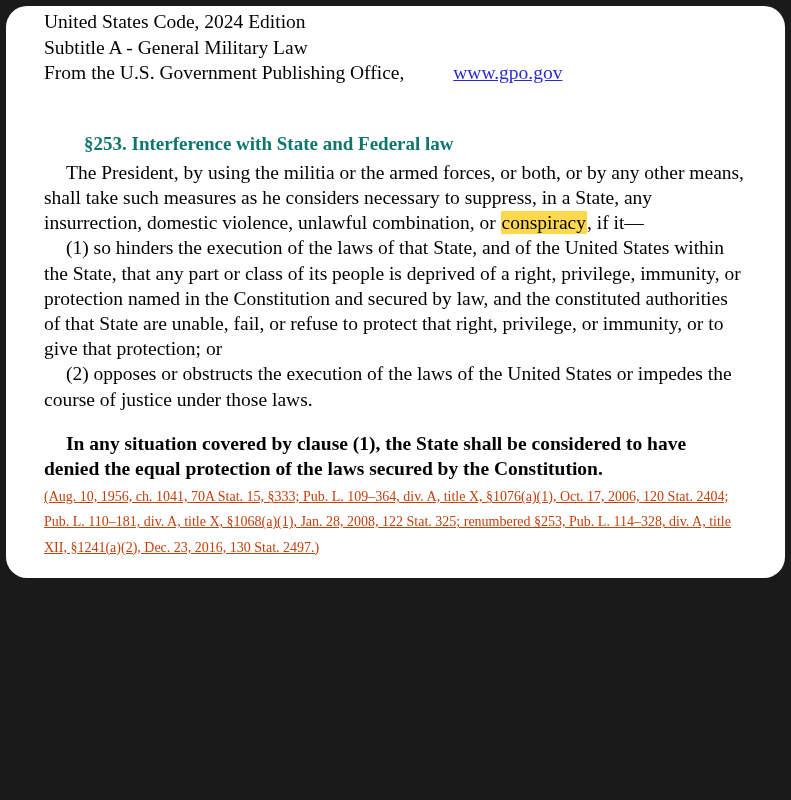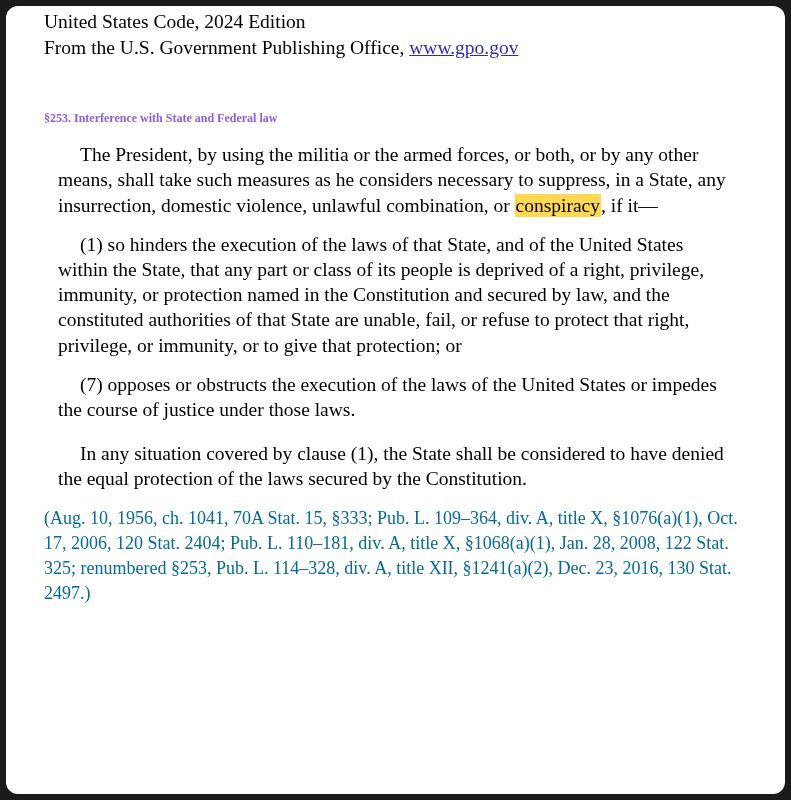--- a/index.html
+++ b/index.html
@@ -11,23 +11,23 @@
     width: 791px;
     height: 800px;
     overflow: hidden;
     font-family: "Liberation Serif", serif;
   }
   .page {
     position: absolute;
     left: 6px;
     top: 6px;
     width: 779px;
-    height: 788px;
+    height: 572px;
     background: #ffffff;
-    border-radius: 12px;
+    border-radius: 21px;
     box-sizing: border-box;
     padding: 0;
     overflow: hidden;
   }
   .inner {
     position: absolute;
     left: 38px;
     top: 0px;
     width: 700px;
   }
@@ -36,71 +36,76 @@
     line-height: 25.6px;
     color: #000000;
     padding-top: 3px;
   }
   .header-line {
     white-space: nowrap;
   }
   .gpo-link {
     color: #2a2ad0;
     text-decoration: underline;
+    margin-left: 44px;
   }
   .section-heading {
     font-weight: bold;
-    font-size: 12px;
+    font-size: 19px;
     line-height: 20px;
     margin-top: 48px;
     margin-bottom: 6px;
-    color: #8b5cf6;
+    color: #0f766e;
+    margin-left: 40px;
   }
   .body-par {
     font-size: 19.5px;
     line-height: 25.2px;
     color: #000000;
     text-align: left;
-    margin: 14px;
+    margin: 0;
   }
   .indent {
     text-indent: 22px;
   }
   .highlight {
     background: #ffdb58;
     background: #ffd84d;
     padding: 1px 1px;
   }
   .gap-par {
     margin-top: 19px;
+    font-weight: bold;
   }
   .credits {
-    font-size: 18px;
+    font-size: 14px;
     line-height: 25.2px;
-    color: #0369a1;
+    color: #c2410c;
     margin-top: 3px;
+    text-decoration: underline;
   }
 </style>
 </head>
 <body>
 
 <div class="page">
   <div class="inner">
 
     <div class="header-block">
       <div class="header-line">United States Code, 2024 Edition</div>
+      <div class="header-line">Subtitle A - General Military Law</div>
       <div class="header-line"><span>From the U.S. Government Publishing Office, </span><a class="gpo-link" href="#">www.gpo.gov</a></div>
     </div>
 
     <div class="section-heading">§253. Interference with State and Federal law</div>
 
     <p class="body-par indent"><span>The President, by using the militia or the armed forces, or both, or by any other means, shall take such measures as he considers necessary to suppress, in a State, any insurrection, domestic violence, unlawful combination, or </span><span class="highlight">conspiracy</span><span>, if it—</span></p>
 
     <p class="body-par indent">(1) so hinders the execution of the laws of that State, and of the United States within the State, that any part or class of its people is deprived of a right, privilege, immunity, or protection named in the Constitution and secured by law, and the constituted authorities of that State are unable, fail, or refuse to protect that right, privilege, or immunity, or to give that protection; or</p>
 
-    <p class="body-par indent">(7) opposes or obstructs the execution of the laws of the United States or impedes the course of justice under those laws.</p>
+    <p class="body-par indent">(2) opposes or obstructs the execution of the laws of the United States or impedes the course of justice under those laws.</p>
 
     <p class="body-par indent gap-par">In any situation covered by clause (1), the State shall be considered to have denied the equal protection of the laws secured by the Constitution.</p>
 
     <p class="credits">(Aug. 10, 1956, ch. 1041, 70A Stat. 15, §333; Pub. L. 109–364, div. A, title X, §1076(a)(1), Oct. 17, 2006, 120 Stat. 2404; Pub. L. 110–181, div. A, title X, §1068(a)(1), Jan. 28, 2008, 122 Stat. 325; renumbered §253, Pub. L. 114–328, div. A, title XII, §1241(a)(2), Dec. 23, 2016, 130 Stat. 2497.)</p>
 
   </div>
 </div>
 
 </body></html>

